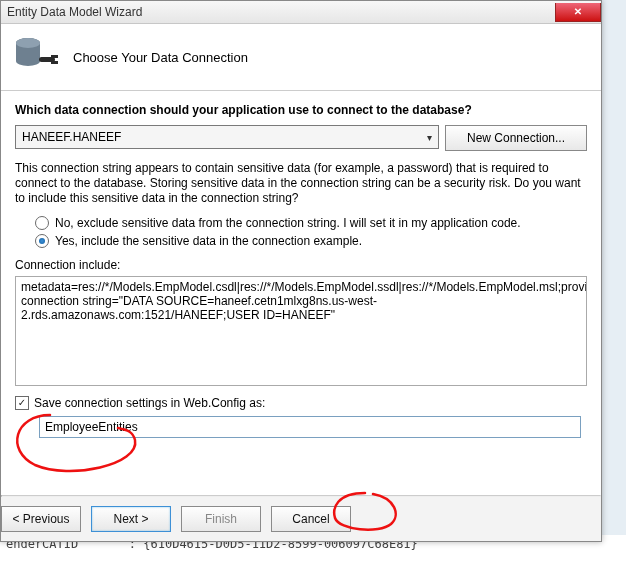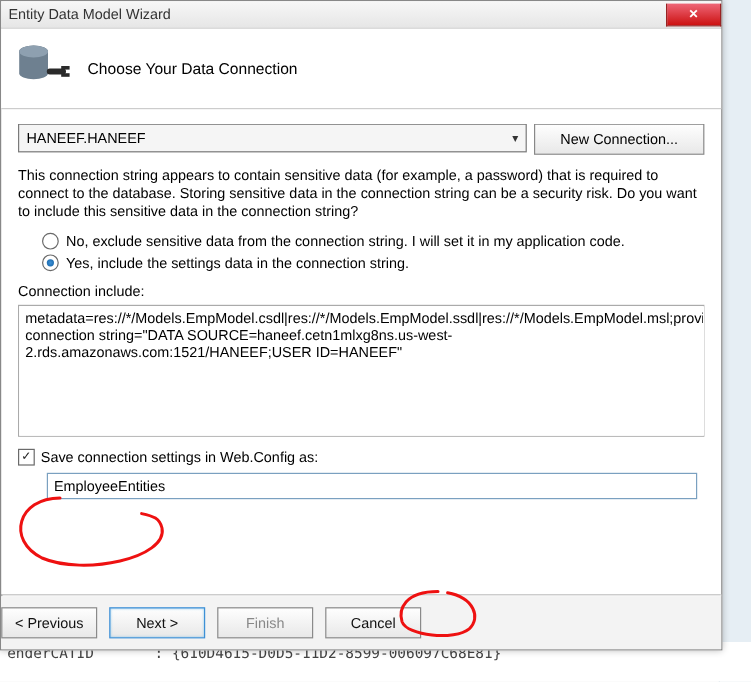--- a/index.html
+++ b/index.html
@@ -198,40 +198,41 @@
         <ellipse cx="15" cy="10" rx="12" ry="5" fill="#8ea0b0"></ellipse>
         <rect x="26" y="24" width="16" height="5" rx="2.5" fill="#2a2a2a"></rect>
         <rect x="38" y="22" width="7" height="3" fill="#2a2a2a"></rect>
         <rect x="38" y="28" width="7" height="3" fill="#2a2a2a"></rect>
       </svg>
     </div>
     <div class="header-title">Choose Your Data Connection</div>
   </div>
 
   <div class="body-area">
+    <div class="qlabel">Which data connection should your application use to connect to the database?</div>
 
     <div class="row-conn">
       <div class="combo">
         <span>HANEEF.HANEEF</span>
         <span class="arrow">▾</span>
       </div>
       <div class="newconn-btn">
         <span>New Connection...</span>
       </div>
     </div>
 
     <div class="paragraph">This connection string appears to contain sensitive data (for example, a password) that is required to connect to the database. Storing sensitive data in the connection string can be a security risk. Do you want to include this sensitive data in the connection string?</div>
 
     <div class="radio-row">
       <div class="radio"></div>
       <span>No, exclude sensitive data from the connection string. I will set it in my application code.</span>
     </div>
     <div class="radio-row">
       <div class="radio checked"></div>
-      <span>Yes, include the settings data in the connection string.</span>
+      <span>Yes, include the sensitive data in the connection example.</span>
     </div>
 
     <div class="cs-label">Connection include:</div>
     <div class="cs-box">metadata=res://*/Models.EmpModel.csdl|res://*/Models.EmpModel.ssdl|res://*/Models.EmpModel.msl;provider=Oracle.ManagedDataAccess.Client;provider connection string="DATA SOURCE=haneef.cetn1mlxg8ns.us-west-2.rds.amazonaws.com:1521/HANEEF;USER ID=HANEEF"</div>
 
     <div class="chk-row">
       <div class="chk">✓</div>
       <span>Save connection settings in Web.Config as:</span>
     </div>
     <input class="save-input" type="text" value="EmployeeEntities" style="">

